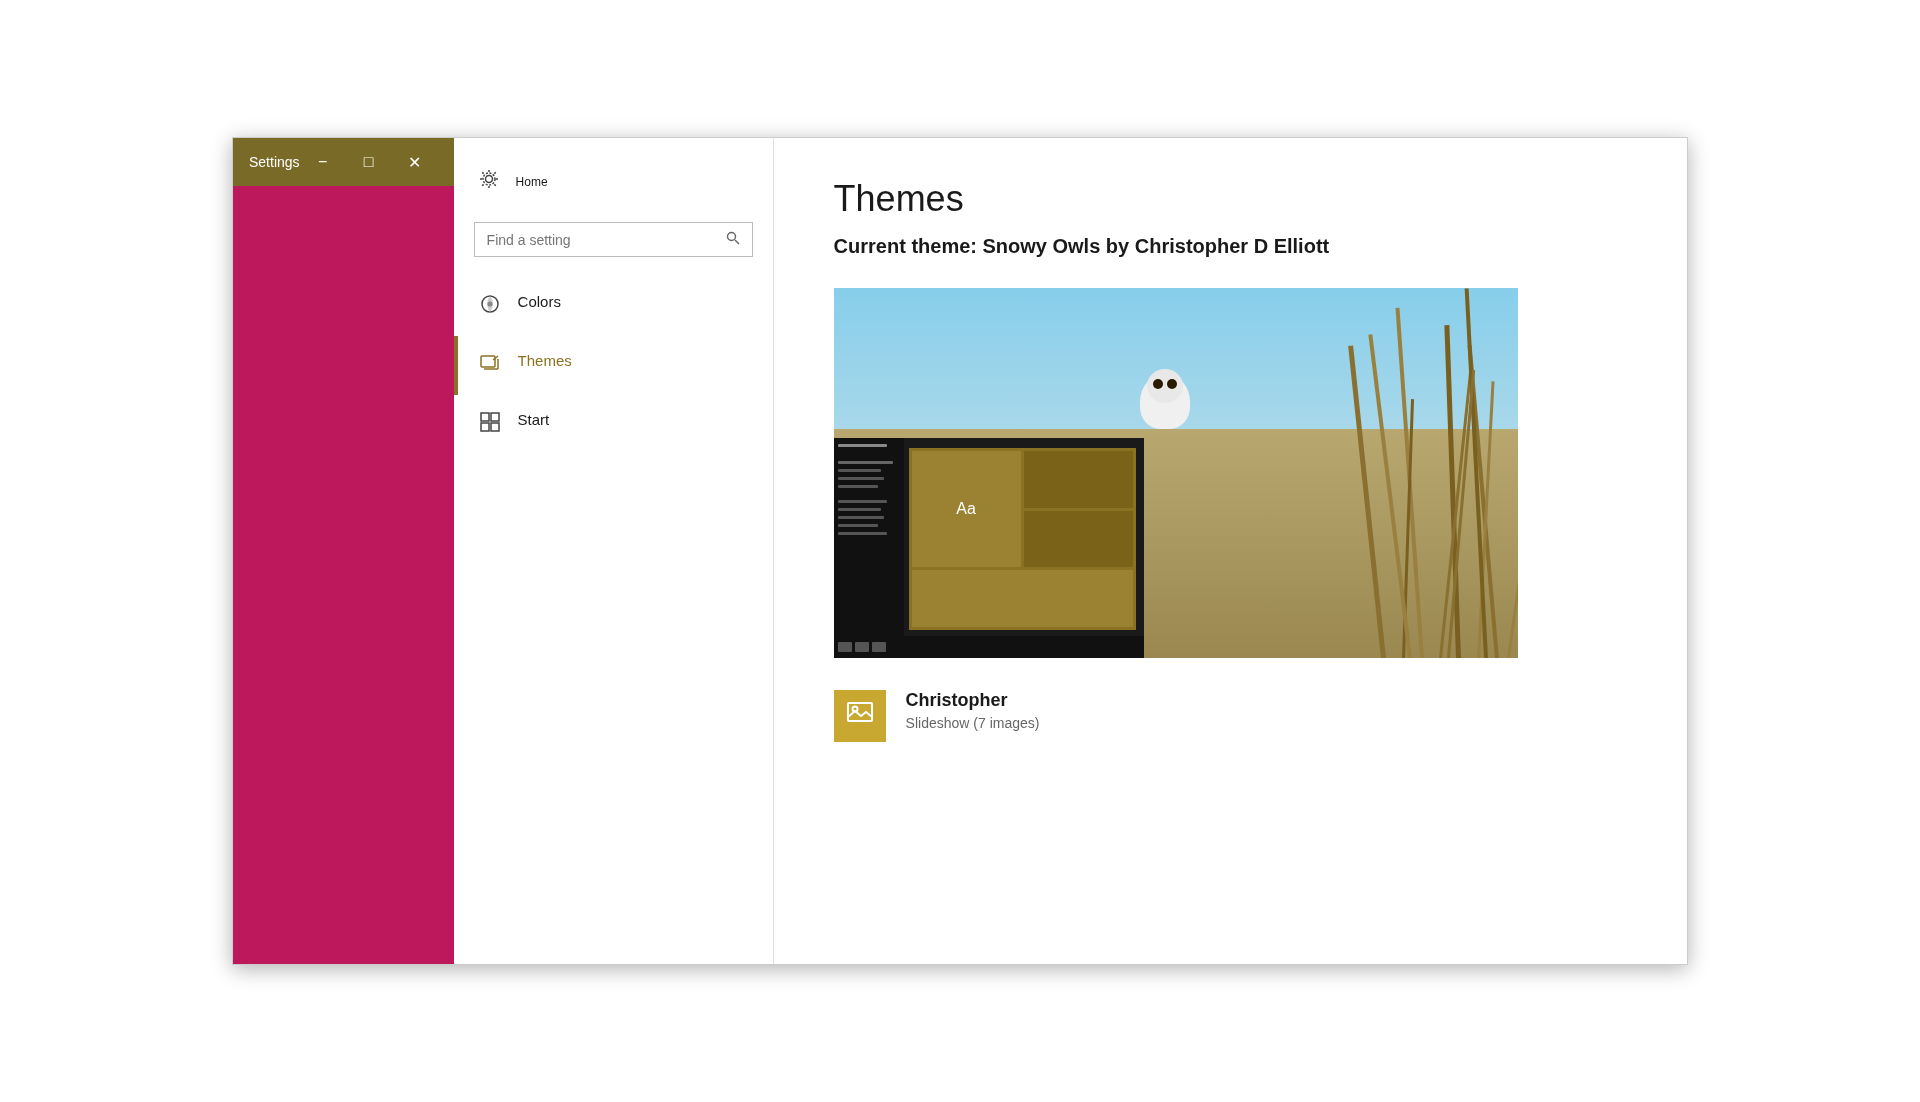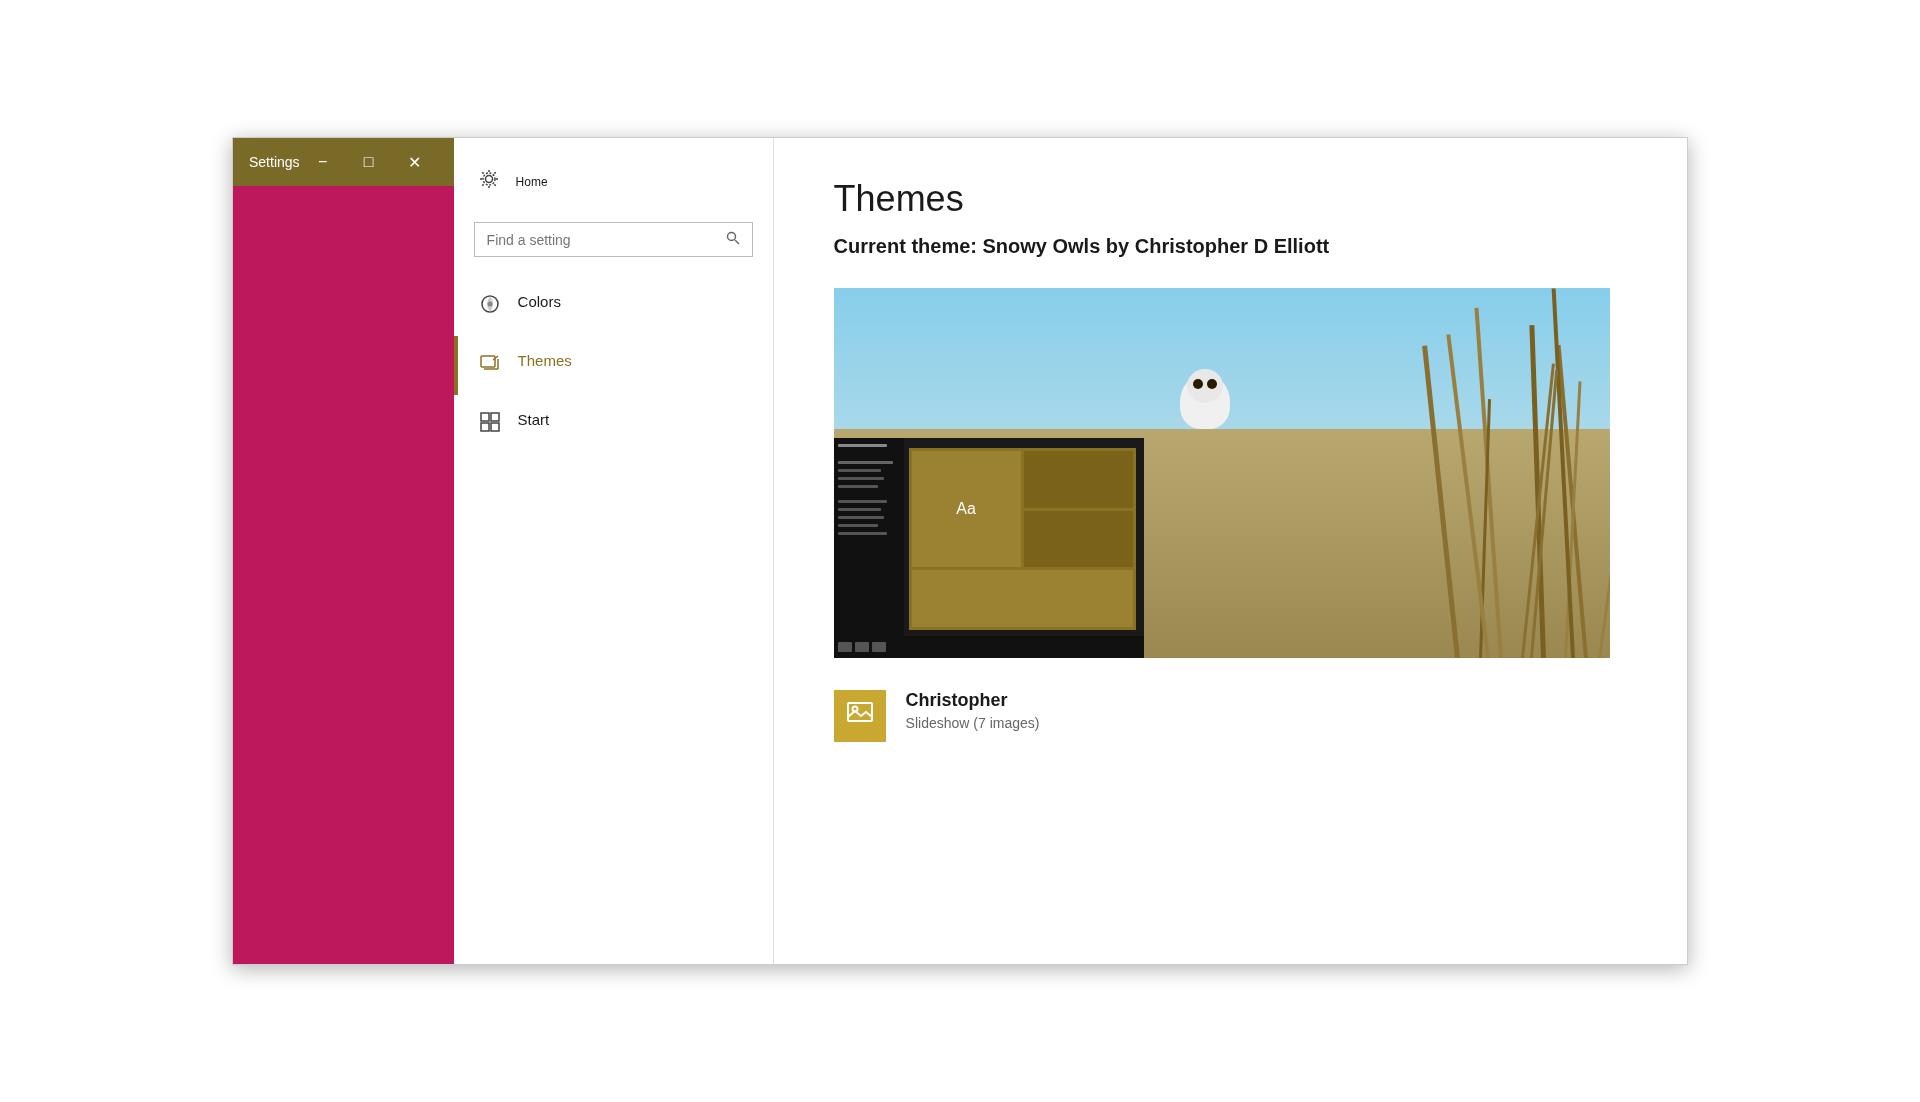--- a/index.html
+++ b/index.html
@@ -186,21 +186,21 @@
 
     .current-theme {
       font-size: 20px;
       font-weight: 600;
       color: #1a1a1a;
       margin-bottom: 28px;
       line-height: 1.4;
     }
 
     .theme-preview {
-      width: 776px;
+      width: 684px;
       height: 370px;
       position: relative;
       overflow: hidden;
       margin-bottom: 32px;
     }
 
     
     .owl {
       position: absolute;
       top: 22%;

